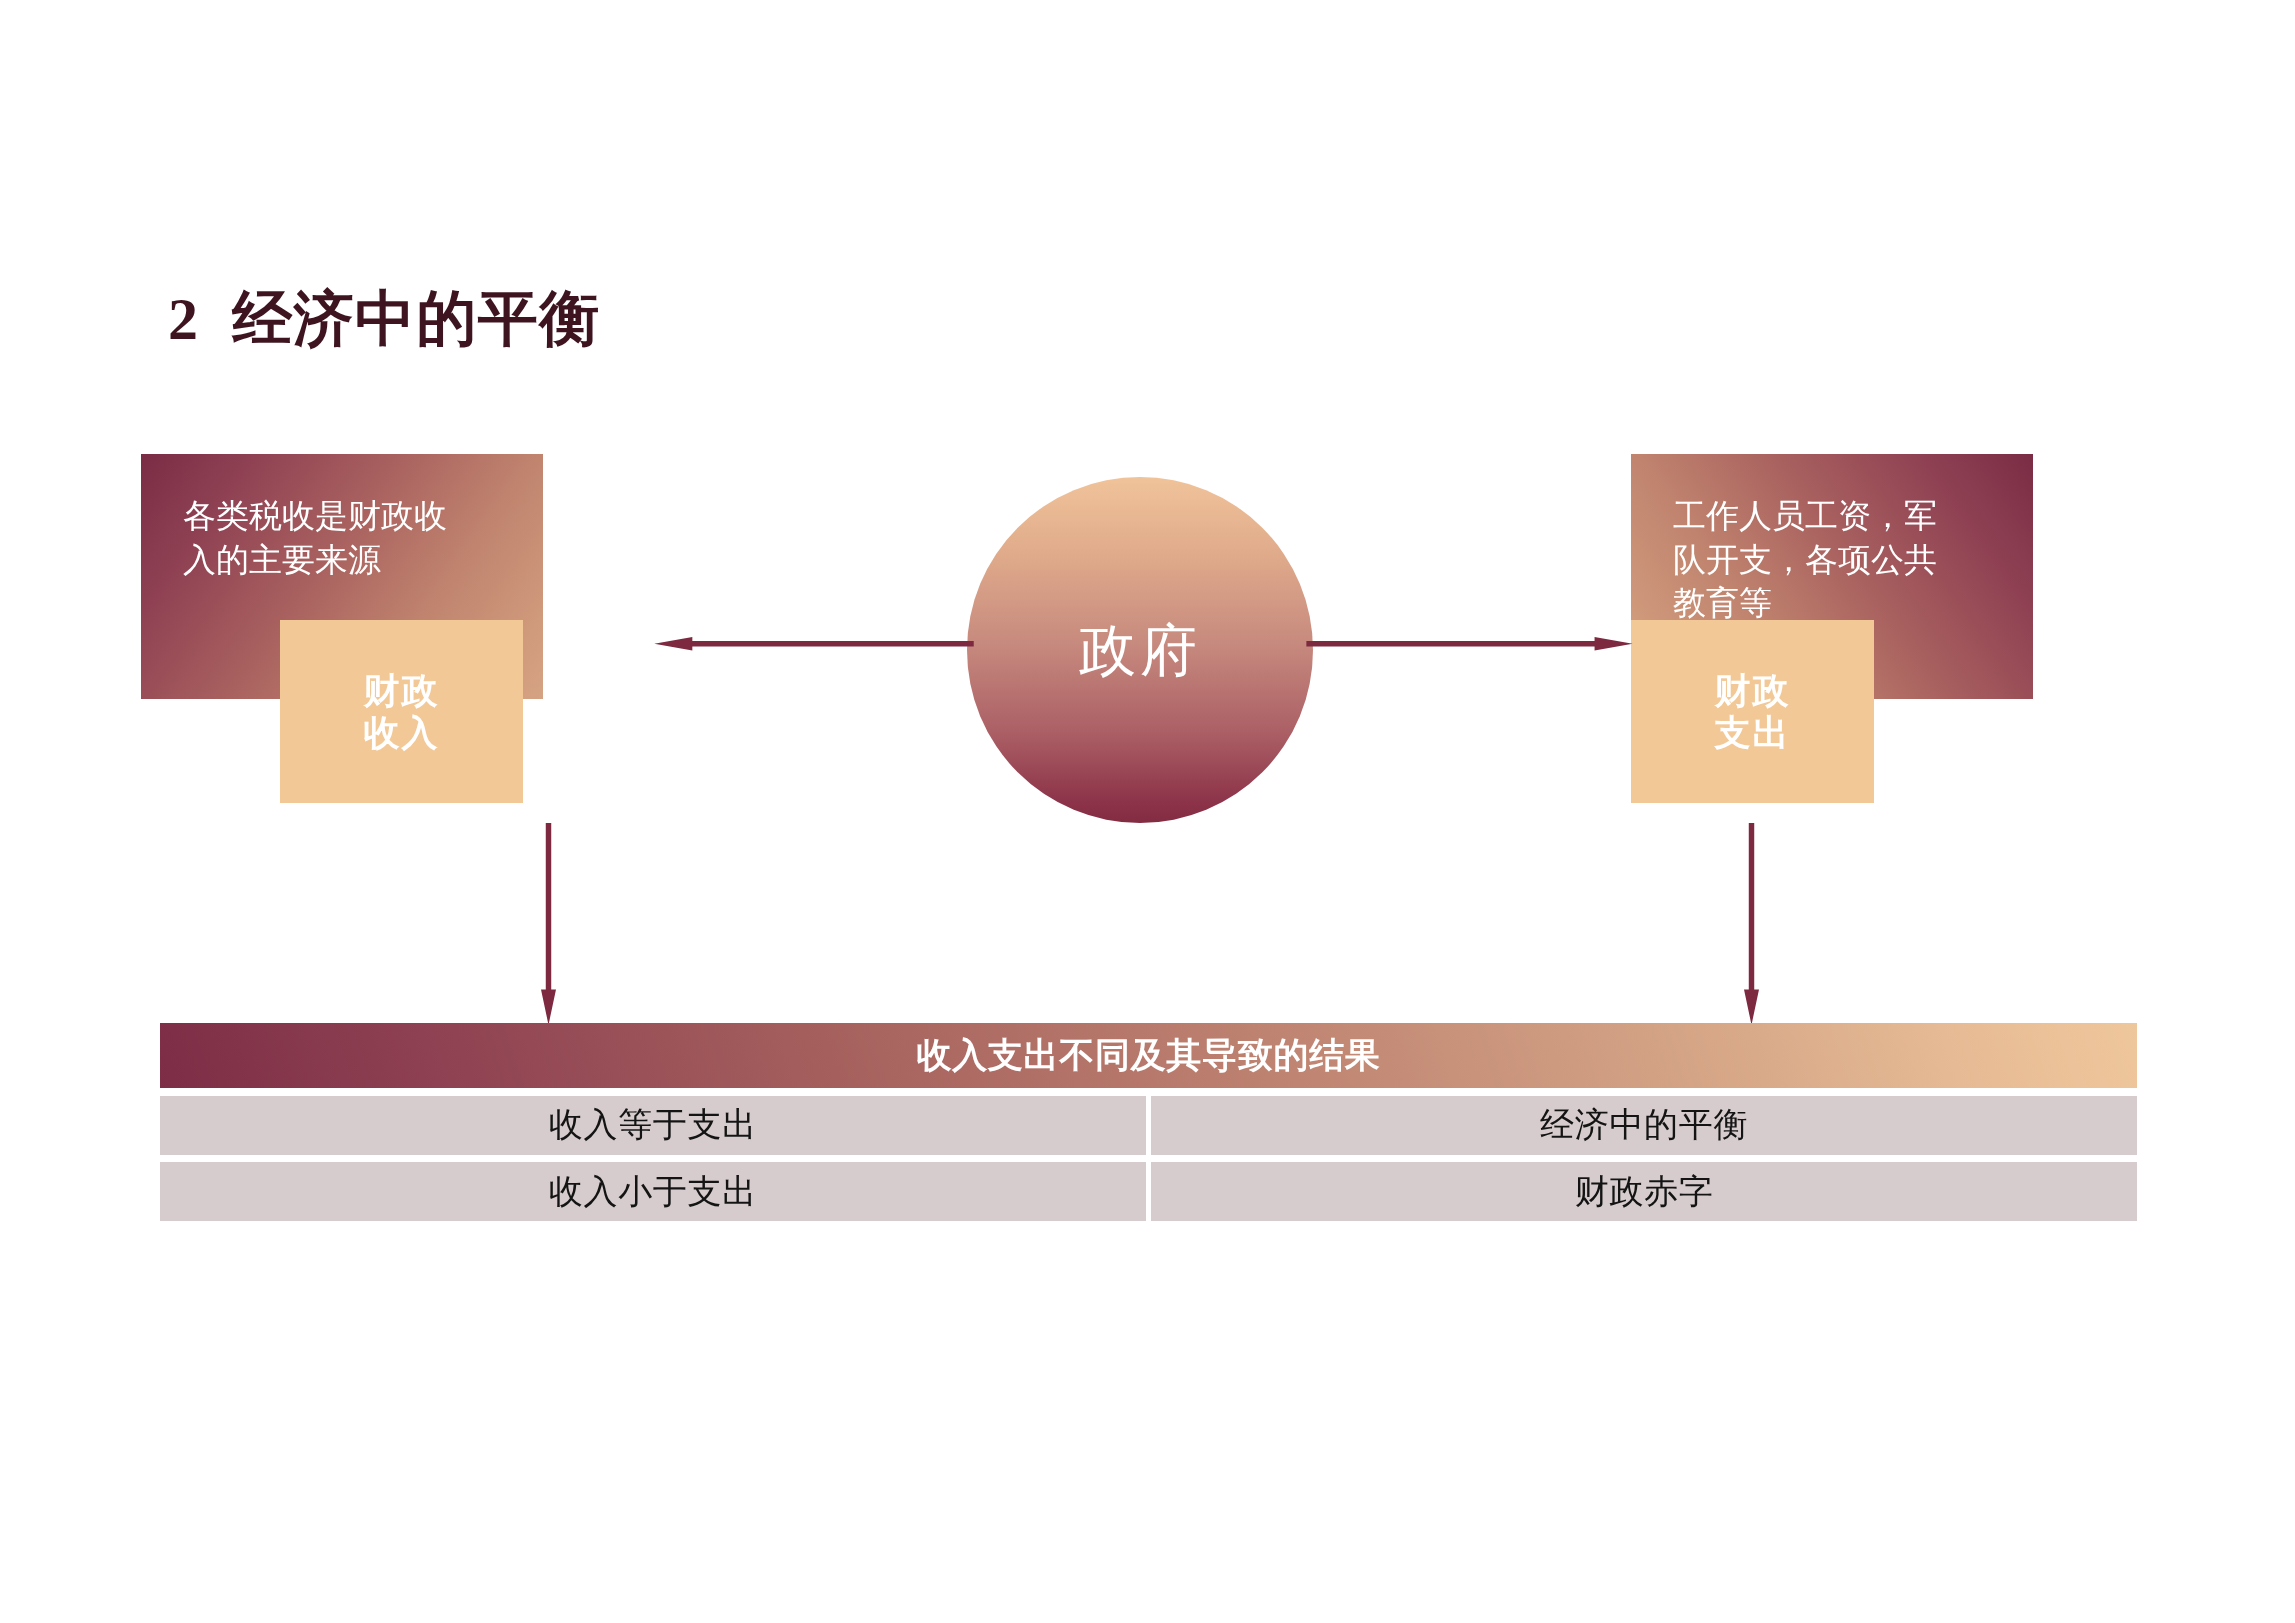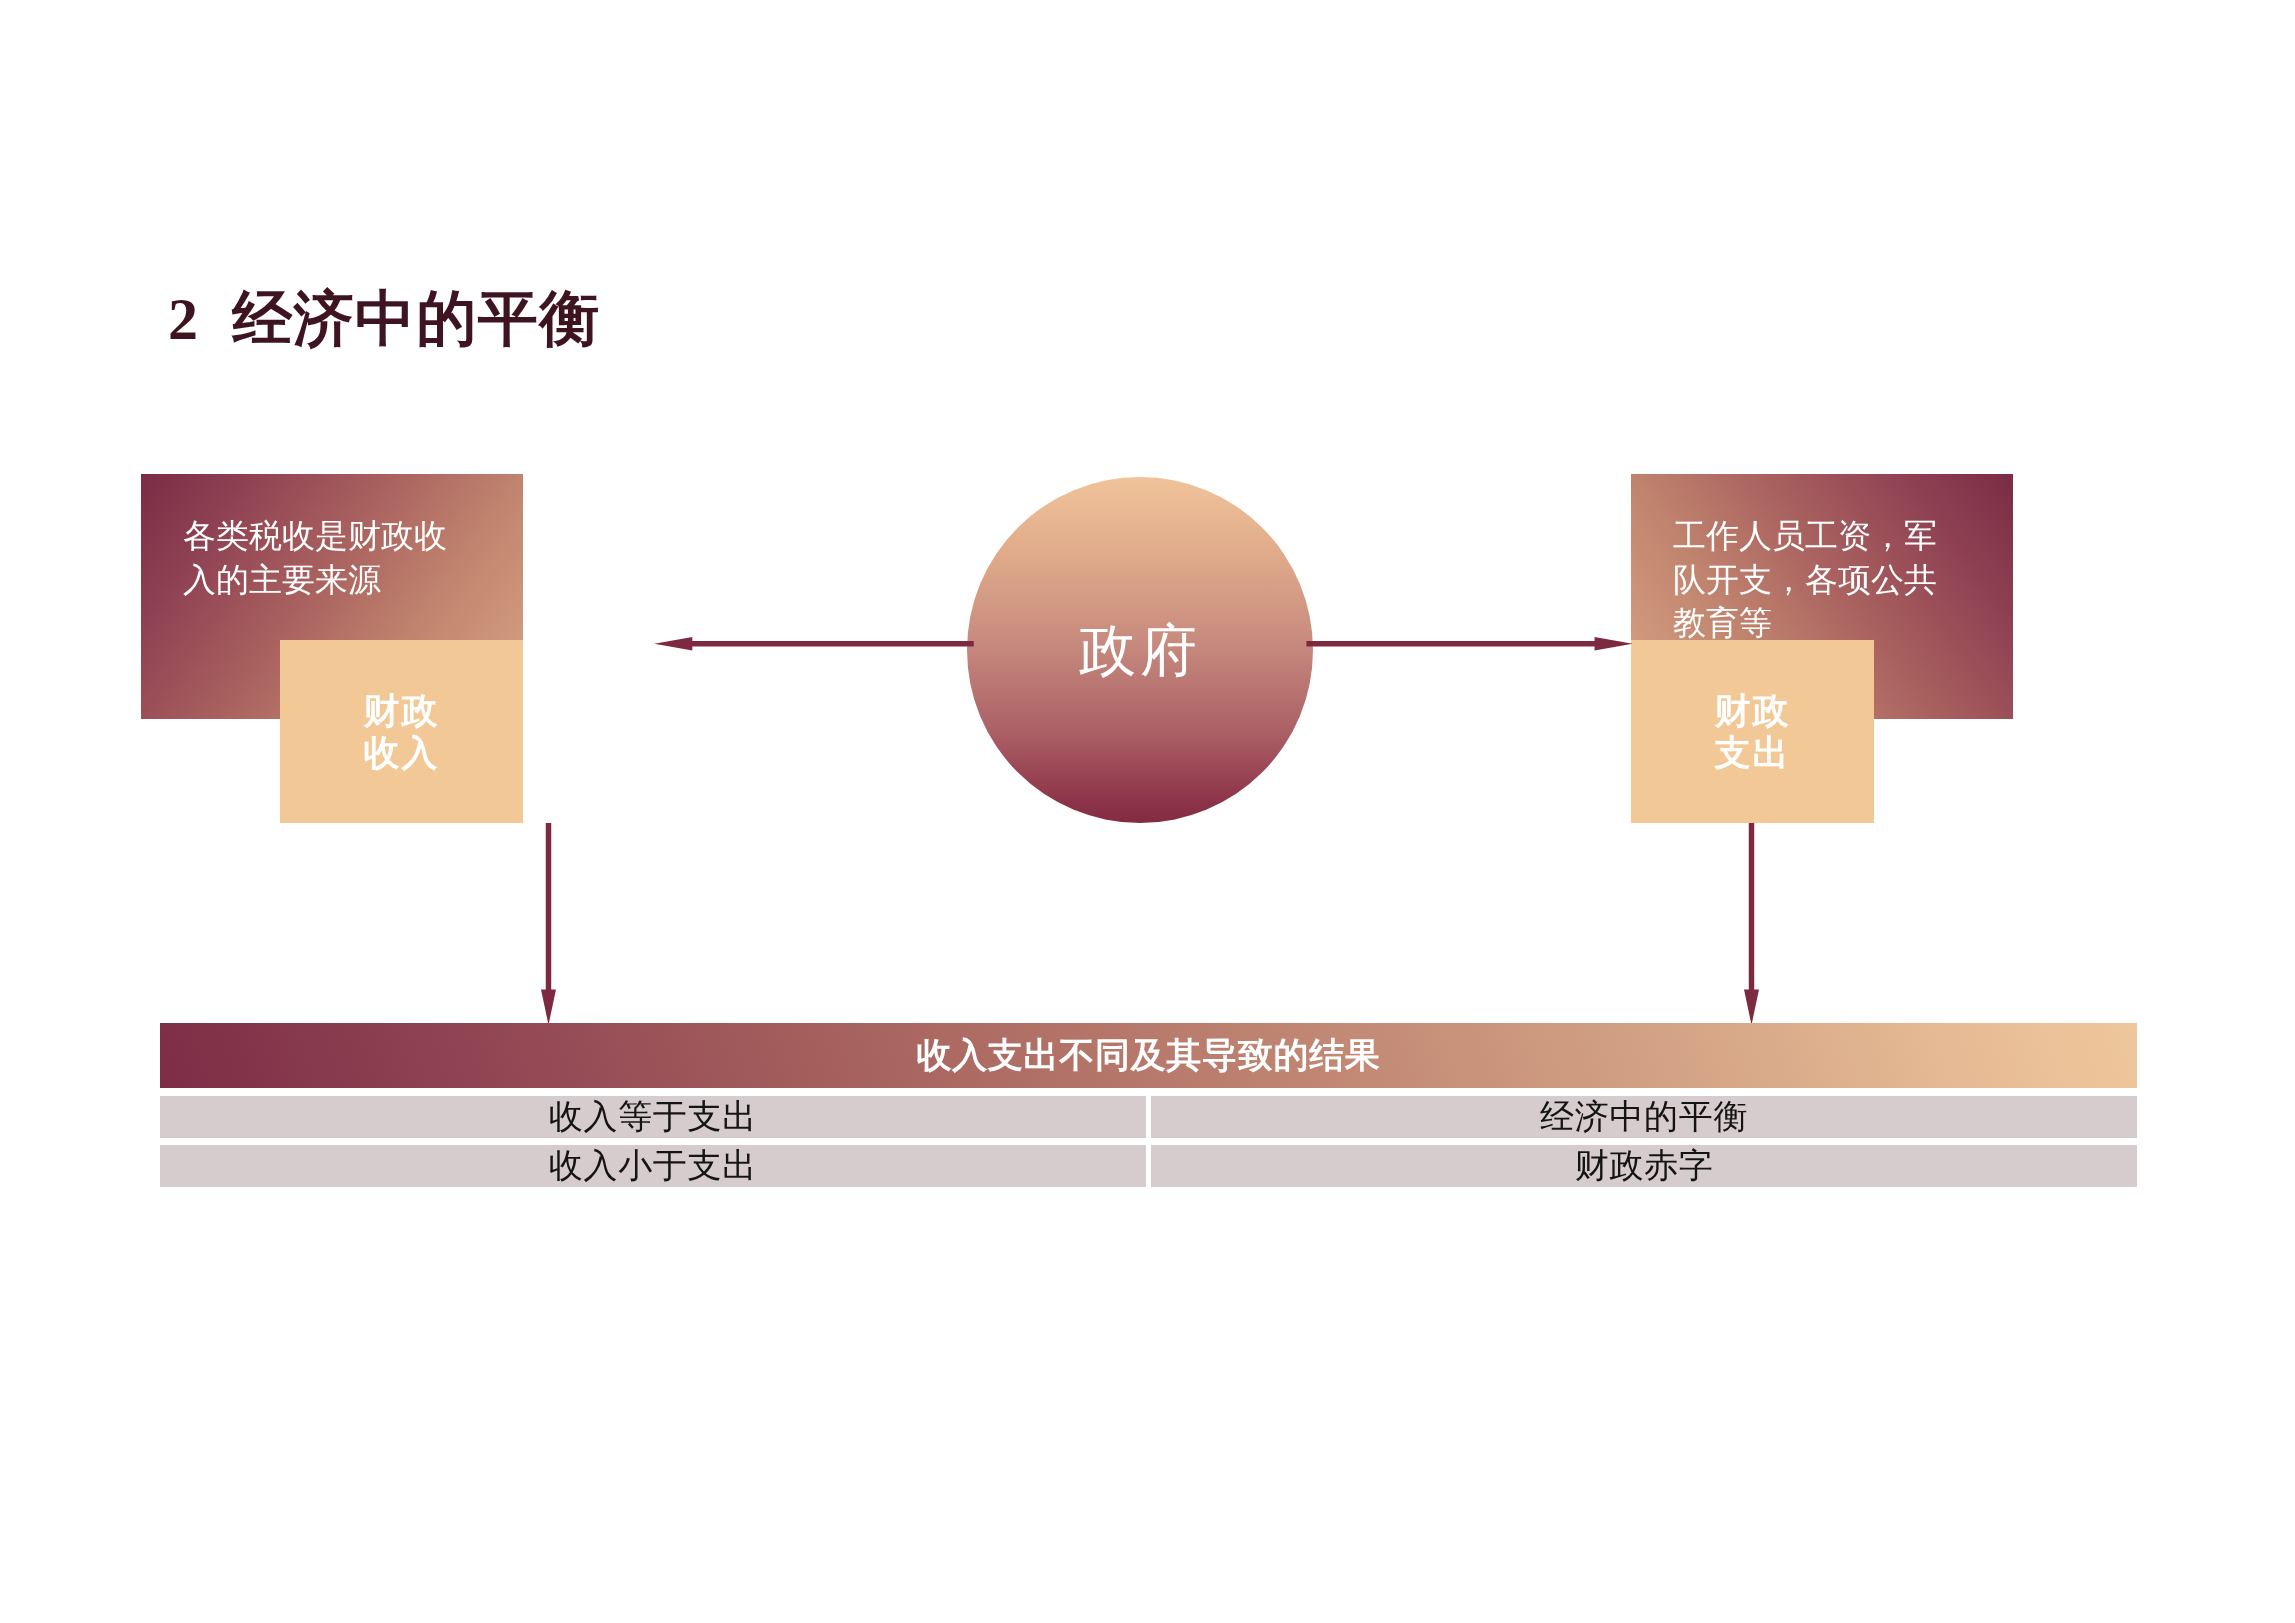--- a/index.html
+++ b/index.html
@@ -25,23 +25,24 @@
     font-size: 60px;
     line-height: 1;
     color: #3d1420;
     white-space: pre;
     letter-spacing: 1.4px;
   }
 
   
   .side-panel {
     position: absolute;
-    top: 474px;
+    top: 454px;
     width: 382px;
     height: 245px;
+    padding-left: 20px;
   }
   #revenue-panel {
     left: 141px;
     background: linear-gradient(125deg,
         #7a2c45 0%,
         #8d3f52 18%,
         #a9615f 45%,
         #c1856f 70%,
         #d09a7c 90%,
         #d5a383 100%);
@@ -156,21 +157,21 @@
   }
   #table-header-text {
     font-size: 35px;
     font-weight: bold;
     color: #ffffff;
     letter-spacing: 0.7px;
   }
   .table-row {
     display: flex;
     margin-top: 7.5px;
-    height: 42px;
+    height: 59px;
   }
   .table-cell {
     display: flex;
     align-items: center;
     justify-content: center;
     font-size: 34px;
     color: #141414;
     letter-spacing: 0.7px;
     height: 100%;
     box-sizing: border-box;

